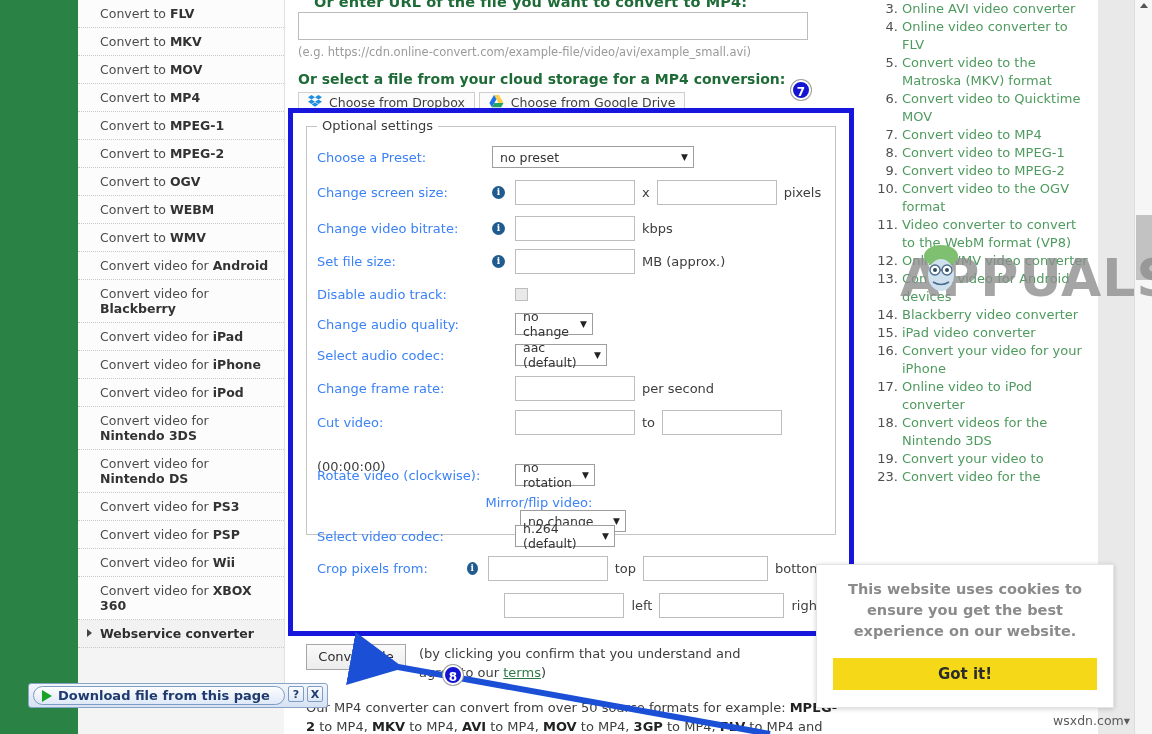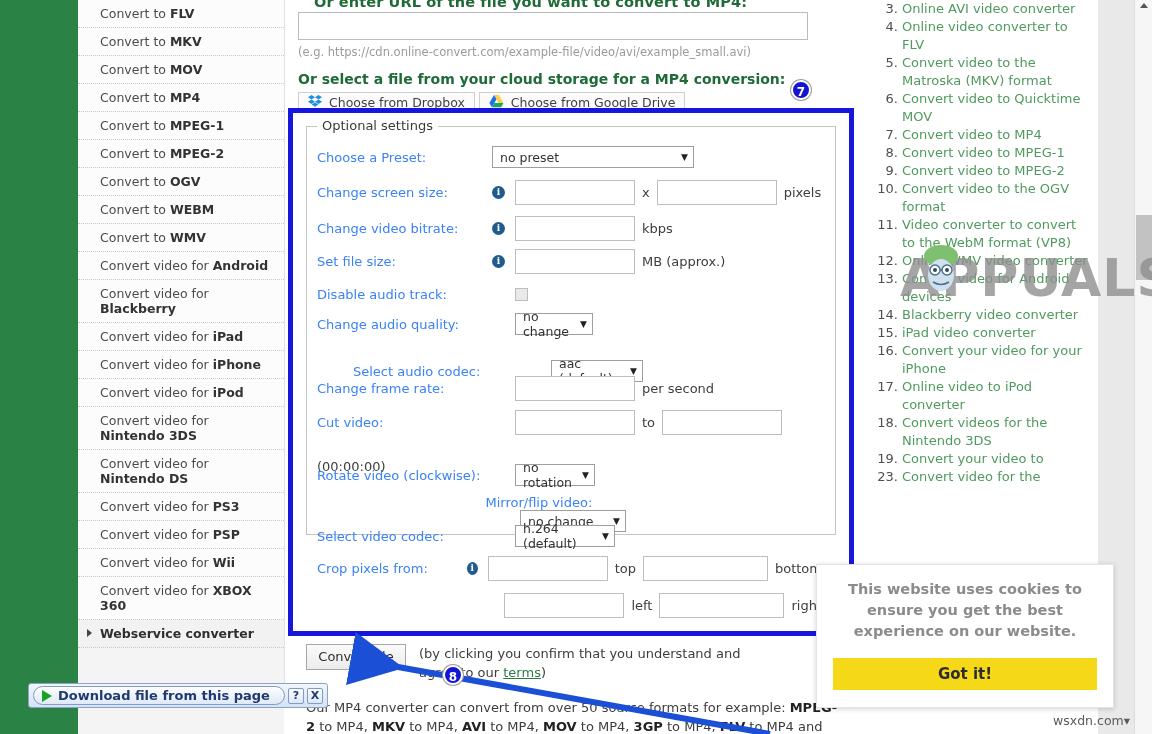--- a/index.html
+++ b/index.html
@@ -205,21 +205,21 @@
     background: #1414d2; color: #fff; font-weight: bold; font-size: 12px;
     text-align: center; line-height: 20px;
     border: 2px solid #ffffff; box-shadow: 0 0 0 1px #9d9d9d;
     font-family: "DejaVu Sans", sans-serif;
   }
   .arrow-svg { position:absolute; left:0; top:0; width:1152px; height:734px; z-index:9; pointer-events:none; }
 
   
   .dlbar {
     position: absolute; left: 28px; bottom: 26px; z-index: 12;
-    display:flex; align-items:center; gap: 3px;
+    display:flex; gap: 3px;
     background: linear-gradient(#f2f6fc,#d6e2f3);
     border: 1px solid #8aa4c8; border-radius: 3px;
     padding: 2px 4px;
   }
   .dl-main {
     display:flex; align-items:center; gap: 6px;
     background: linear-gradient(#fdfdfe,#dfe9f7);
     border: 1px solid #7f9cc4; border-radius: 11px;
     padding: 1px 14px 1px 8px;
     font-size: 13px; font-weight: bold; color:#1e3a6e;
@@ -347,21 +347,21 @@
 
     <div class="row" style="top:186px;">
       <span class="lbl">Change audio quality:</span>
       <span class="info-pad"></span>
       <span class="sel" style="width:78px;">
         <span>no change</span>
         <span class="car">▼</span>
       </span>
     </div>
 
-    <div class="row" style="top:233px;margin-left:36px;">
+    <div class="row" style="top:217px;">
       <span class="lbl">Select audio codec:</span>
       <span class="info-pad"></span>
       <span class="sel" style="width:92px;">
         <span>aac (default)</span>
         <span class="car">▼</span>
       </span>
     </div>
 
     <div class="row" style="top:249px;">
       <span class="lbl">Change frame rate:</span>

